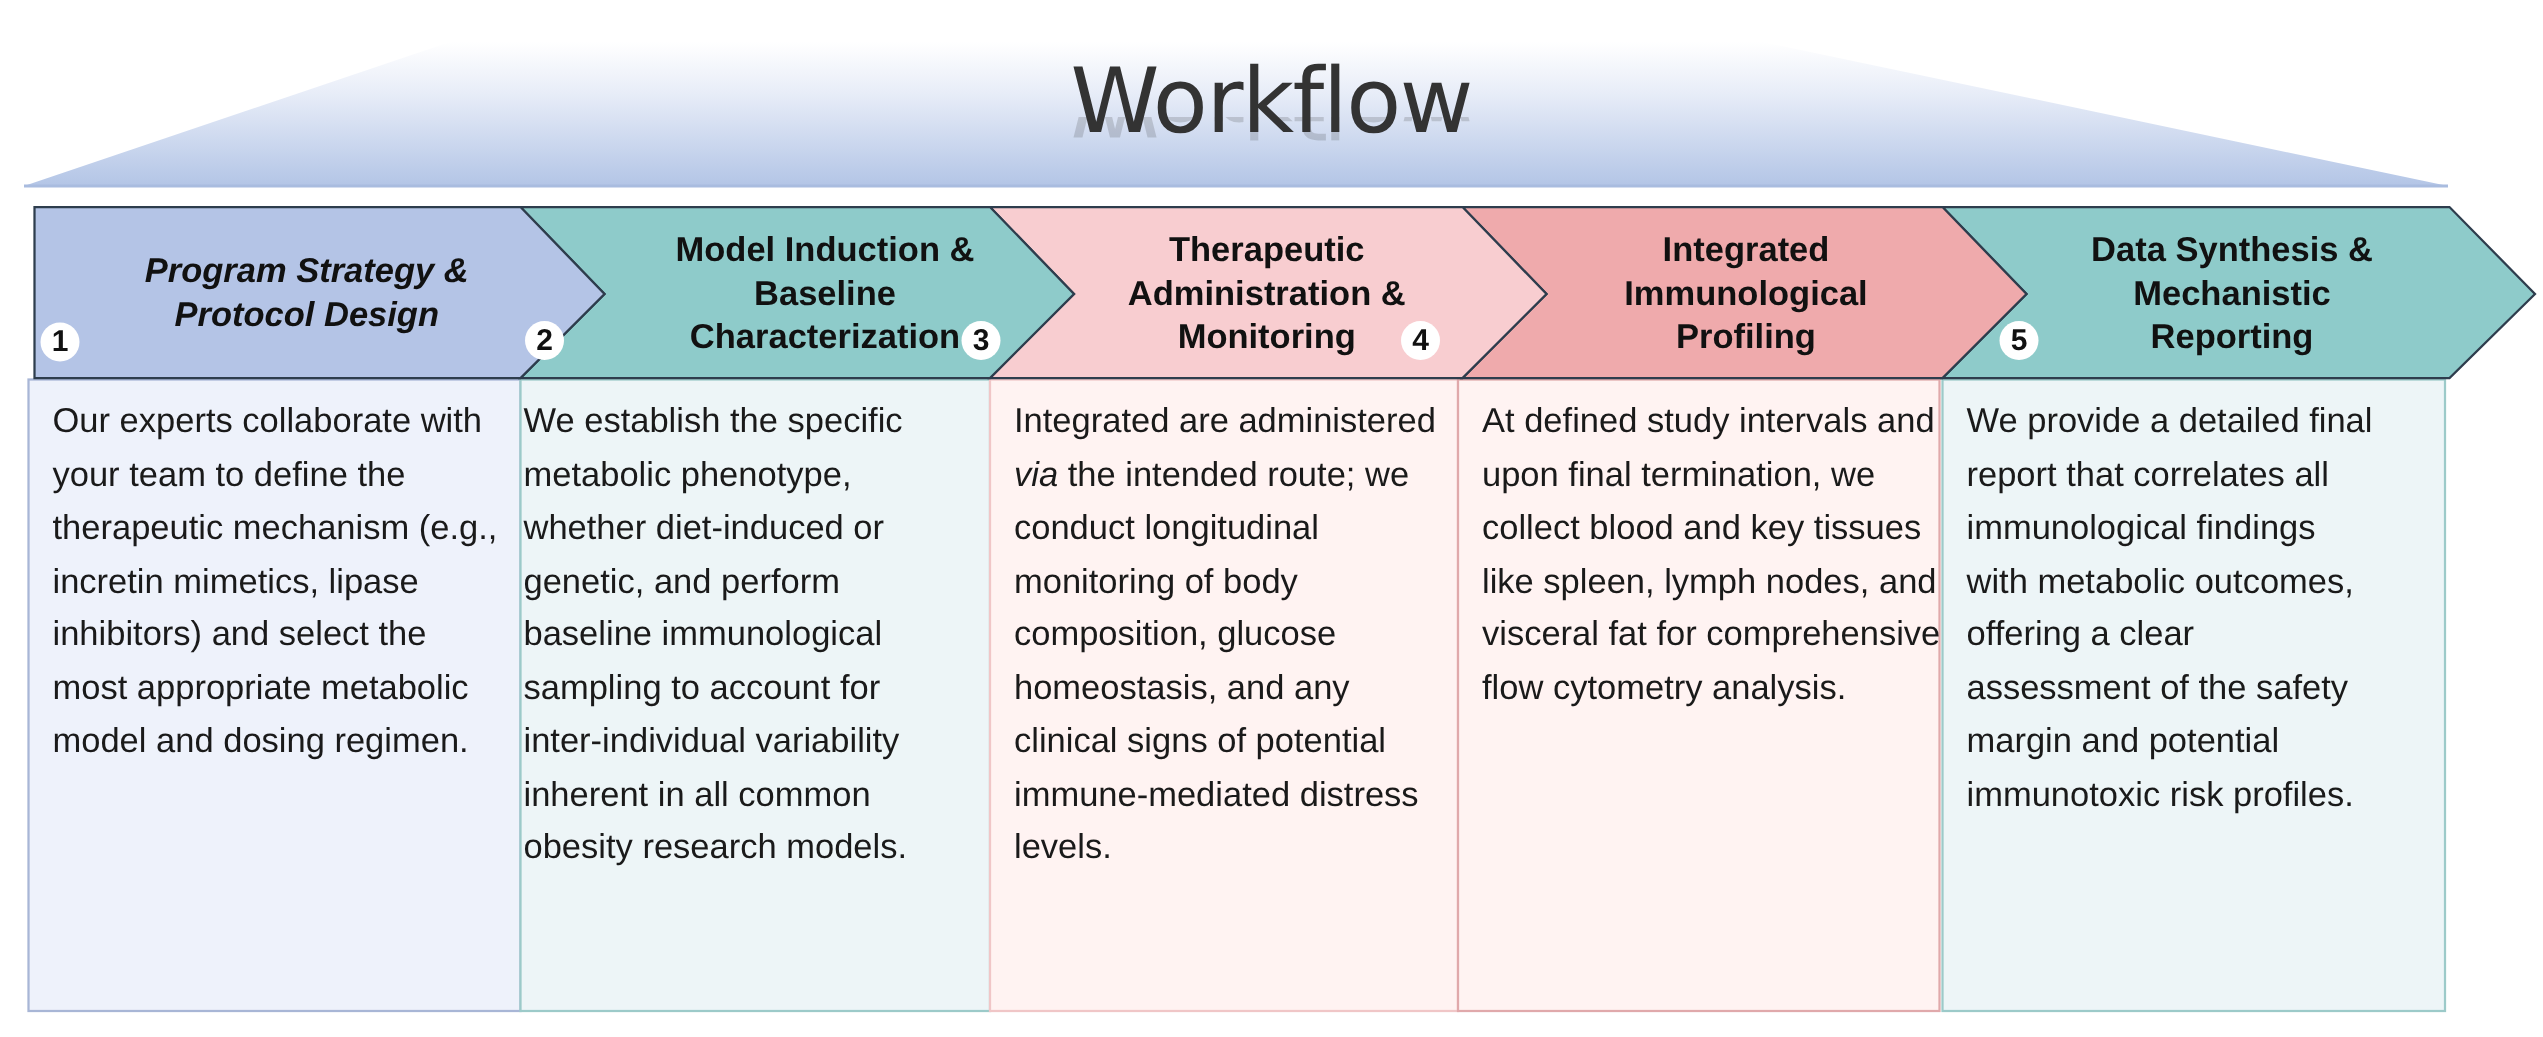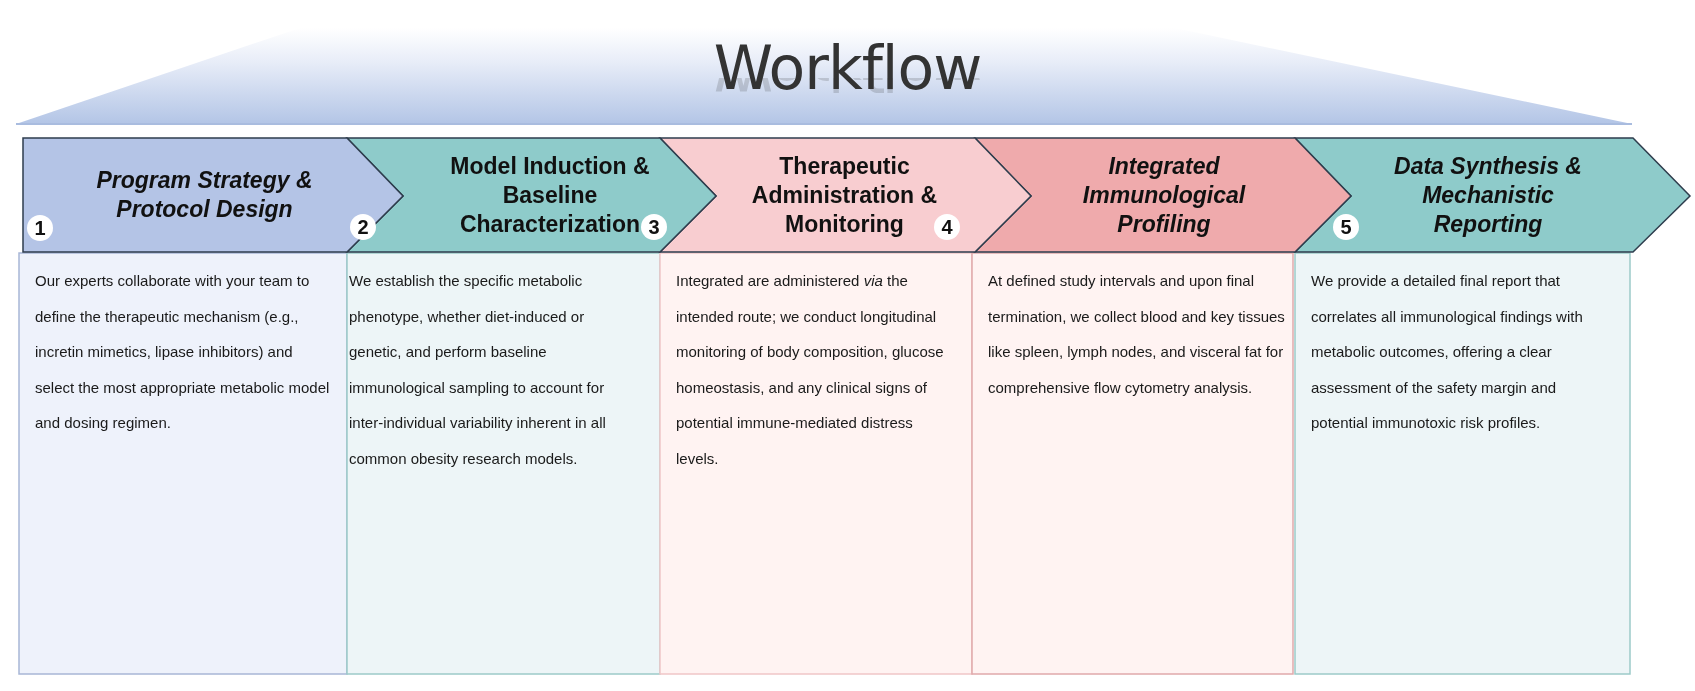--- a/index.html
+++ b/index.html
@@ -19,21 +19,21 @@
   .step-head {
     position: absolute; top: 138px; height: 114px; display: flex; align-items: center; justify-content: center;
     text-align: center; font-weight: bold; font-size: 23px; line-height: 29px; color: #111111;
   }
   .num {
     position: absolute; width: 26px; height: 26px; border-radius: 50%; background: #ffffff;
     font-weight: bold; font-size: 20px; line-height: 26px; text-align: center; color: #111111;
   }
   .box {
     position: absolute; top: 253px; height: 421px; box-sizing: border-box;
-    padding: 10px 14px 0 16px; font-size: 15px; line-height: 35.5px; color: #1a1a1a;
+    padding: 10px 14px 0 16px; font-size: 23px; line-height: 35.5px; color: #1a1a1a;
   }
   .box p { margin: 0; }
 </style>
 </head>
 <body>
 
 <svg class="layer" width="1695" height="691">
   <defs>
     <linearGradient id="roofGrad" x1="0" y1="0" x2="0" y2="1">
       <stop offset="0" stop-color="#ffffff"></stop>
@@ -62,25 +62,25 @@
 
 <div class="step-head" style="left:62px;width:285px;">
     <span style="display:block;width:240px;font-style:italic;">Program Strategy &amp; Protocol Design</span>
   </div>
 <div class="step-head" style="left:400px;width:260px;justify-content:flex-end;">
     <span style="display:block;width:220px;">Model Induction &amp; Baseline Characterization</span>
   </div>
 <div class="step-head" style="left:712px;width:265px;">
     <span style="display:block;width:225px;">Therapeutic Administration &amp; Monitoring</span>
   </div>
-<div class="step-head" style="left:1030px;width:268px;font-style:italic;">
+<div class="step-head" style="left:1030px;width:268px;">
     <span style="display:block;width:200px;">Integrated Immunological Profiling</span>
   </div>
 <div class="step-head" style="left:1345px;width:286px;">
-    <span style="display:block;width:230px;font-style:italic;">Data Synthesis &amp; Mechanistic Reporting</span>
+    <span style="display:block;width:230px;">Data Synthesis &amp; Mechanistic Reporting</span>
   </div>
 
 <div class="num" style="left:27px;top:215px;">1</div>
 <div class="num" style="left:350px;top:214px;">2</div>
 <div class="num" style="left:641px;top:214px;">3</div>
 <div class="num" style="left:934px;top:214px;">4</div>
 <div class="num" style="left:1333px;top:214px;">5</div>
 
 <div class="box" style="left:19px;width:328px;">
   <p>Our experts collaborate with your team to define the therapeutic mechanism (e.g., incretin mimetics, lipase inhibitors) and select the most appropriate metabolic model and dosing regimen.</p>

